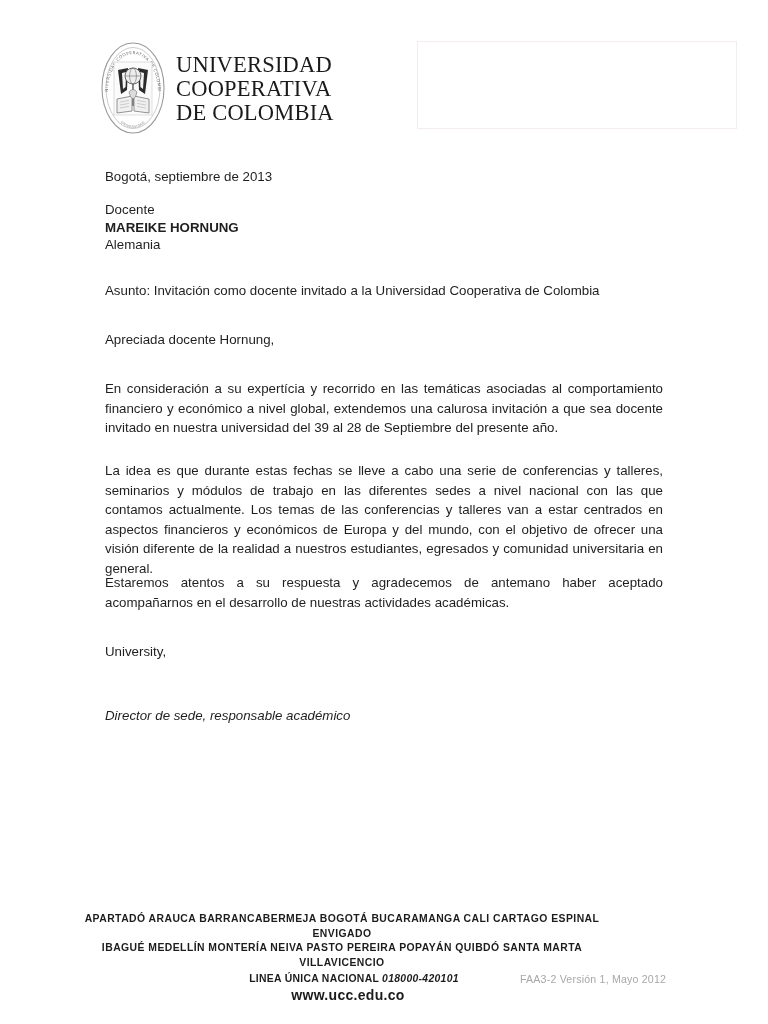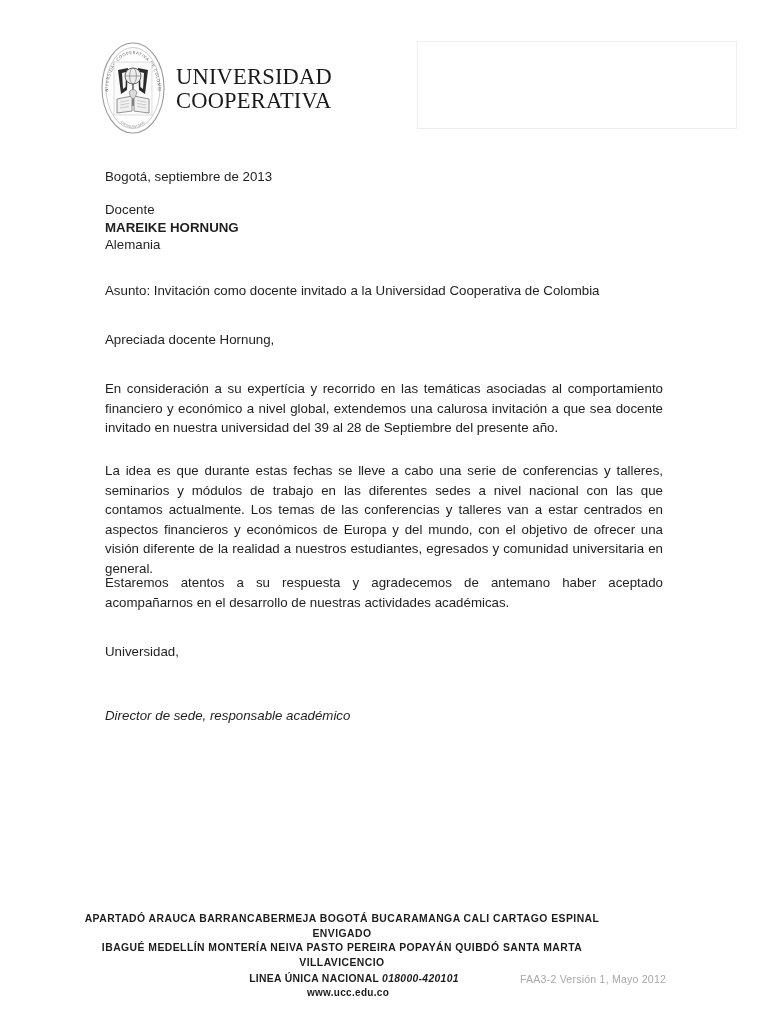--- a/index.html
+++ b/index.html
@@ -122,21 +122,21 @@
     letter-spacing: 0.3px;
     color: #1c1c1c;
     padding-left: 24px;
   }
   .footer-line .phone {
     font-style: italic;
     font-weight: bold;
   }
   .footer-url {
     margin-top: 3px;
-    font-size: 10px;
+    font-size: 14px;
     font-weight: bold;
     letter-spacing: 0.3px;
     color: #1c1c1c;
     margin-left: 12px;
   }
 
   .form-code {
     position: absolute;
     left: 520px;
     top: 973px;
@@ -194,20 +194,21 @@
           <line x1="46" y1="65" x2="37" y2="63.4" stroke="#a5a5a5" stroke-width="0.5"></line>
           <line x1="46" y1="68" x2="37" y2="66.4" stroke="#a5a5a5" stroke-width="0.5"></line>
 
           <path d="M 29 52 q 4 -5 8 0 q -1 6 -4 7 q -3 -1 -4 -7 Z" fill="#dcdcdc" stroke="#6f6f6f" stroke-width="0.6"></path>
         </svg>
       </div>
 
       <div class="wordmark">
         <div>UNIVERSIDAD</div>
         <div>COOPERATIVA</div>
+        <div>DE COLOMBIA</div>
       </div>
 
     </div>
 
     <div class="header-box"></div>
   </div>
 
   <div class="letter">
 
     <div class="line abs" style="top:168px;text-align:right;">Bogotá, septiembre de 2013</div>
@@ -221,21 +222,21 @@
     <div class="line abs" style="top:282px;">Asunto: Invitación como docente invitado a la Universidad Cooperativa de Colombia</div>
 
     <div class="line abs" style="top:331px;">Apreciada docente Hornung,</div>
 
     <div class="para abs" style="top:379px; width:558px;">En consideración a su expertícia y recorrido en las temáticas asociadas al comportamiento financiero y económico a nivel global, extendemos una calurosa invitación a que sea docente invitado en nuestra universidad del 39 al 28 de Septiembre del presente año.</div>
 
     <div class="para abs" style="top:461px; width:558px;">La idea es que durante estas fechas se lleve a cabo una serie de conferencias y talleres, seminarios y módulos de trabajo en las diferentes sedes a nivel nacional con las que contamos actualmente. Los temas de las conferencias y talleres van a estar centrados en aspectos financieros y económicos de Europa y del mundo, con el objetivo de ofrecer una visión diferente de la realidad a nuestros estudiantes, egresados y comunidad universitaria en general.</div>
 
     <div class="para abs" style="top:573px; width:558px;">Estaremos atentos a su respuesta y agradecemos de antemano haber aceptado acompañarnos en el desarrollo de nuestras actividades académicas.</div>
 
-    <div class="line abs" style="top:643px;">Universidad,</div>
+    <div class="line abs" style="top:643px;">University,</div>
 
     <div class="line abs" style="top:707px;font-style:italic;">Director de sede, responsable académico</div>
 
   </div>
 
   <div class="footer">
     <div class="footer-cities">APARTADÓ  ARAUCA  BARRANCABERMEJA  BOGOTÁ  BUCARAMANGA  CALI  CARTAGO  ESPINAL  ENVIGADO</div>
     <div class="footer-cities">IBAGUÉ  MEDELLÍN  MONTERÍA  NEIVA  PASTO  PEREIRA  POPAYÁN  QUIBDÓ  SANTA MARTA  VILLAVICENCIO</div>
     <div class="footer-line">
       <span>LINEA ÚNICA NACIONAL</span>

